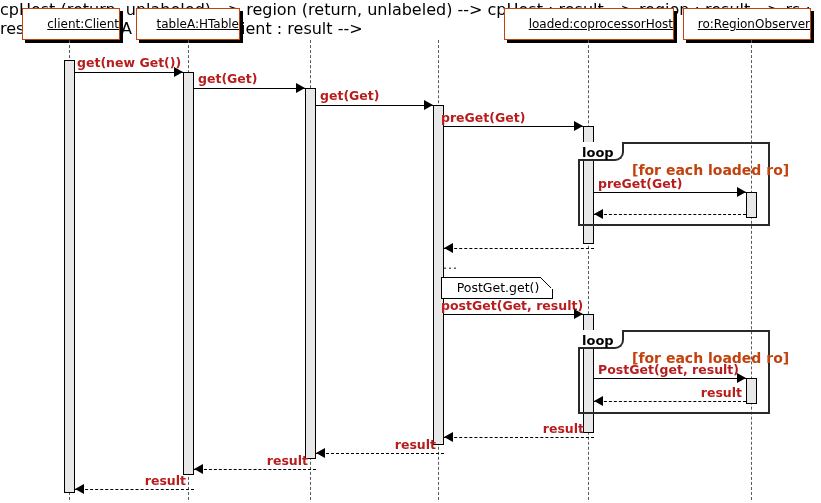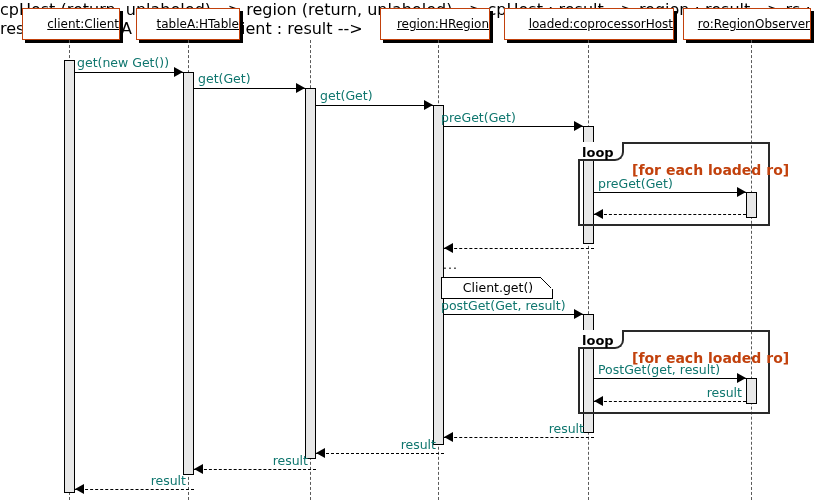--- a/index.html
+++ b/index.html
@@ -65,23 +65,24 @@
     height: 0;
     border-top: 5px solid transparent;
     border-bottom: 5px solid transparent;
   }
   .arrow-r { border-left: 9px solid #000000; }
   .arrow-l { border-right: 9px solid #000000; }
 
   .msg-label {
     position: absolute;
     font-size: 12.5px;
-    color: #0f766e;
+    color: #b91c1c;
     white-space: nowrap;
     line-height: 1;
+    font-weight: bold;
   }
   .msg-label.right-align {
     text-align: right;
   }
 
   
   .frame {
     position: absolute;
     box-sizing: border-box;
     border: 2px solid #2a2a2a;
@@ -164,23 +165,20 @@
 
 <div id="diagram">
 
   
   <div class="participant" style="left:22px; top:8px; width:98px; height:32px;">
     <span class="pname">client:Client</span>
   </div>
   <div class="participant" style="left:136px; top:8px; width:104px; height:32px;">
     <span class="pname">tableA:HTable</span>
   </div>
-  <div class="participant" style="left:380px; top:8px; width:110px; height:32px;">
-    <span class="pname">region:HRegion</span>
-  </div>
   <div class="participant" style="left:504px; top:8px; width:170px; height:32px;">
     <span class="pname">loaded:coprocessorHost</span>
   </div>
   <div class="participant" style="left:683px; top:8px; width:128px; height:32px;">
     <span class="pname">ro:RegionObserver</span>
   </div>
 
   
   <div class="lifeline" style="left:69px;  top:40px; height:460px;"></div>
   <div class="lifeline" style="left:188px; top:40px; height:460px;"></div>
@@ -246,21 +244,21 @@
 
    region (return, unlabeled) --&gt;
   <div class="msg-line dashed" style="left:444px; top:248px; width:150px;"></div>
   <div class="arrow-l" style="left:444px; top:243px;"></div>
 
   
   <div class="ellipsis" style="left:443px; top:259px;">...</div>
 
   
   <div class="note" style="left:441px; top:277px; width:112px; height:22px;">
-    <span class="ntext">Client.get()</span>
+    <span class="ntext">PostGet.get()</span>
     <span class="fold"></span>
     <svg class="fold-line" viewBox="0 0 13 13">
       <polyline points="0,0 12,0 12,12" fill="#ffffff" stroke="none"></polyline>
       <polyline points="0,0 12,12" fill="none" stroke="#000000" stroke-width="1"></polyline>
       <polyline points="12,0 12,12" fill="none" stroke="#ffffff" stroke-width="2"></polyline>
     </svg>
   </div>
 
   
   <div class="msg-label" style="left:441px; top:300px;">postGet(Get, result)</div>

